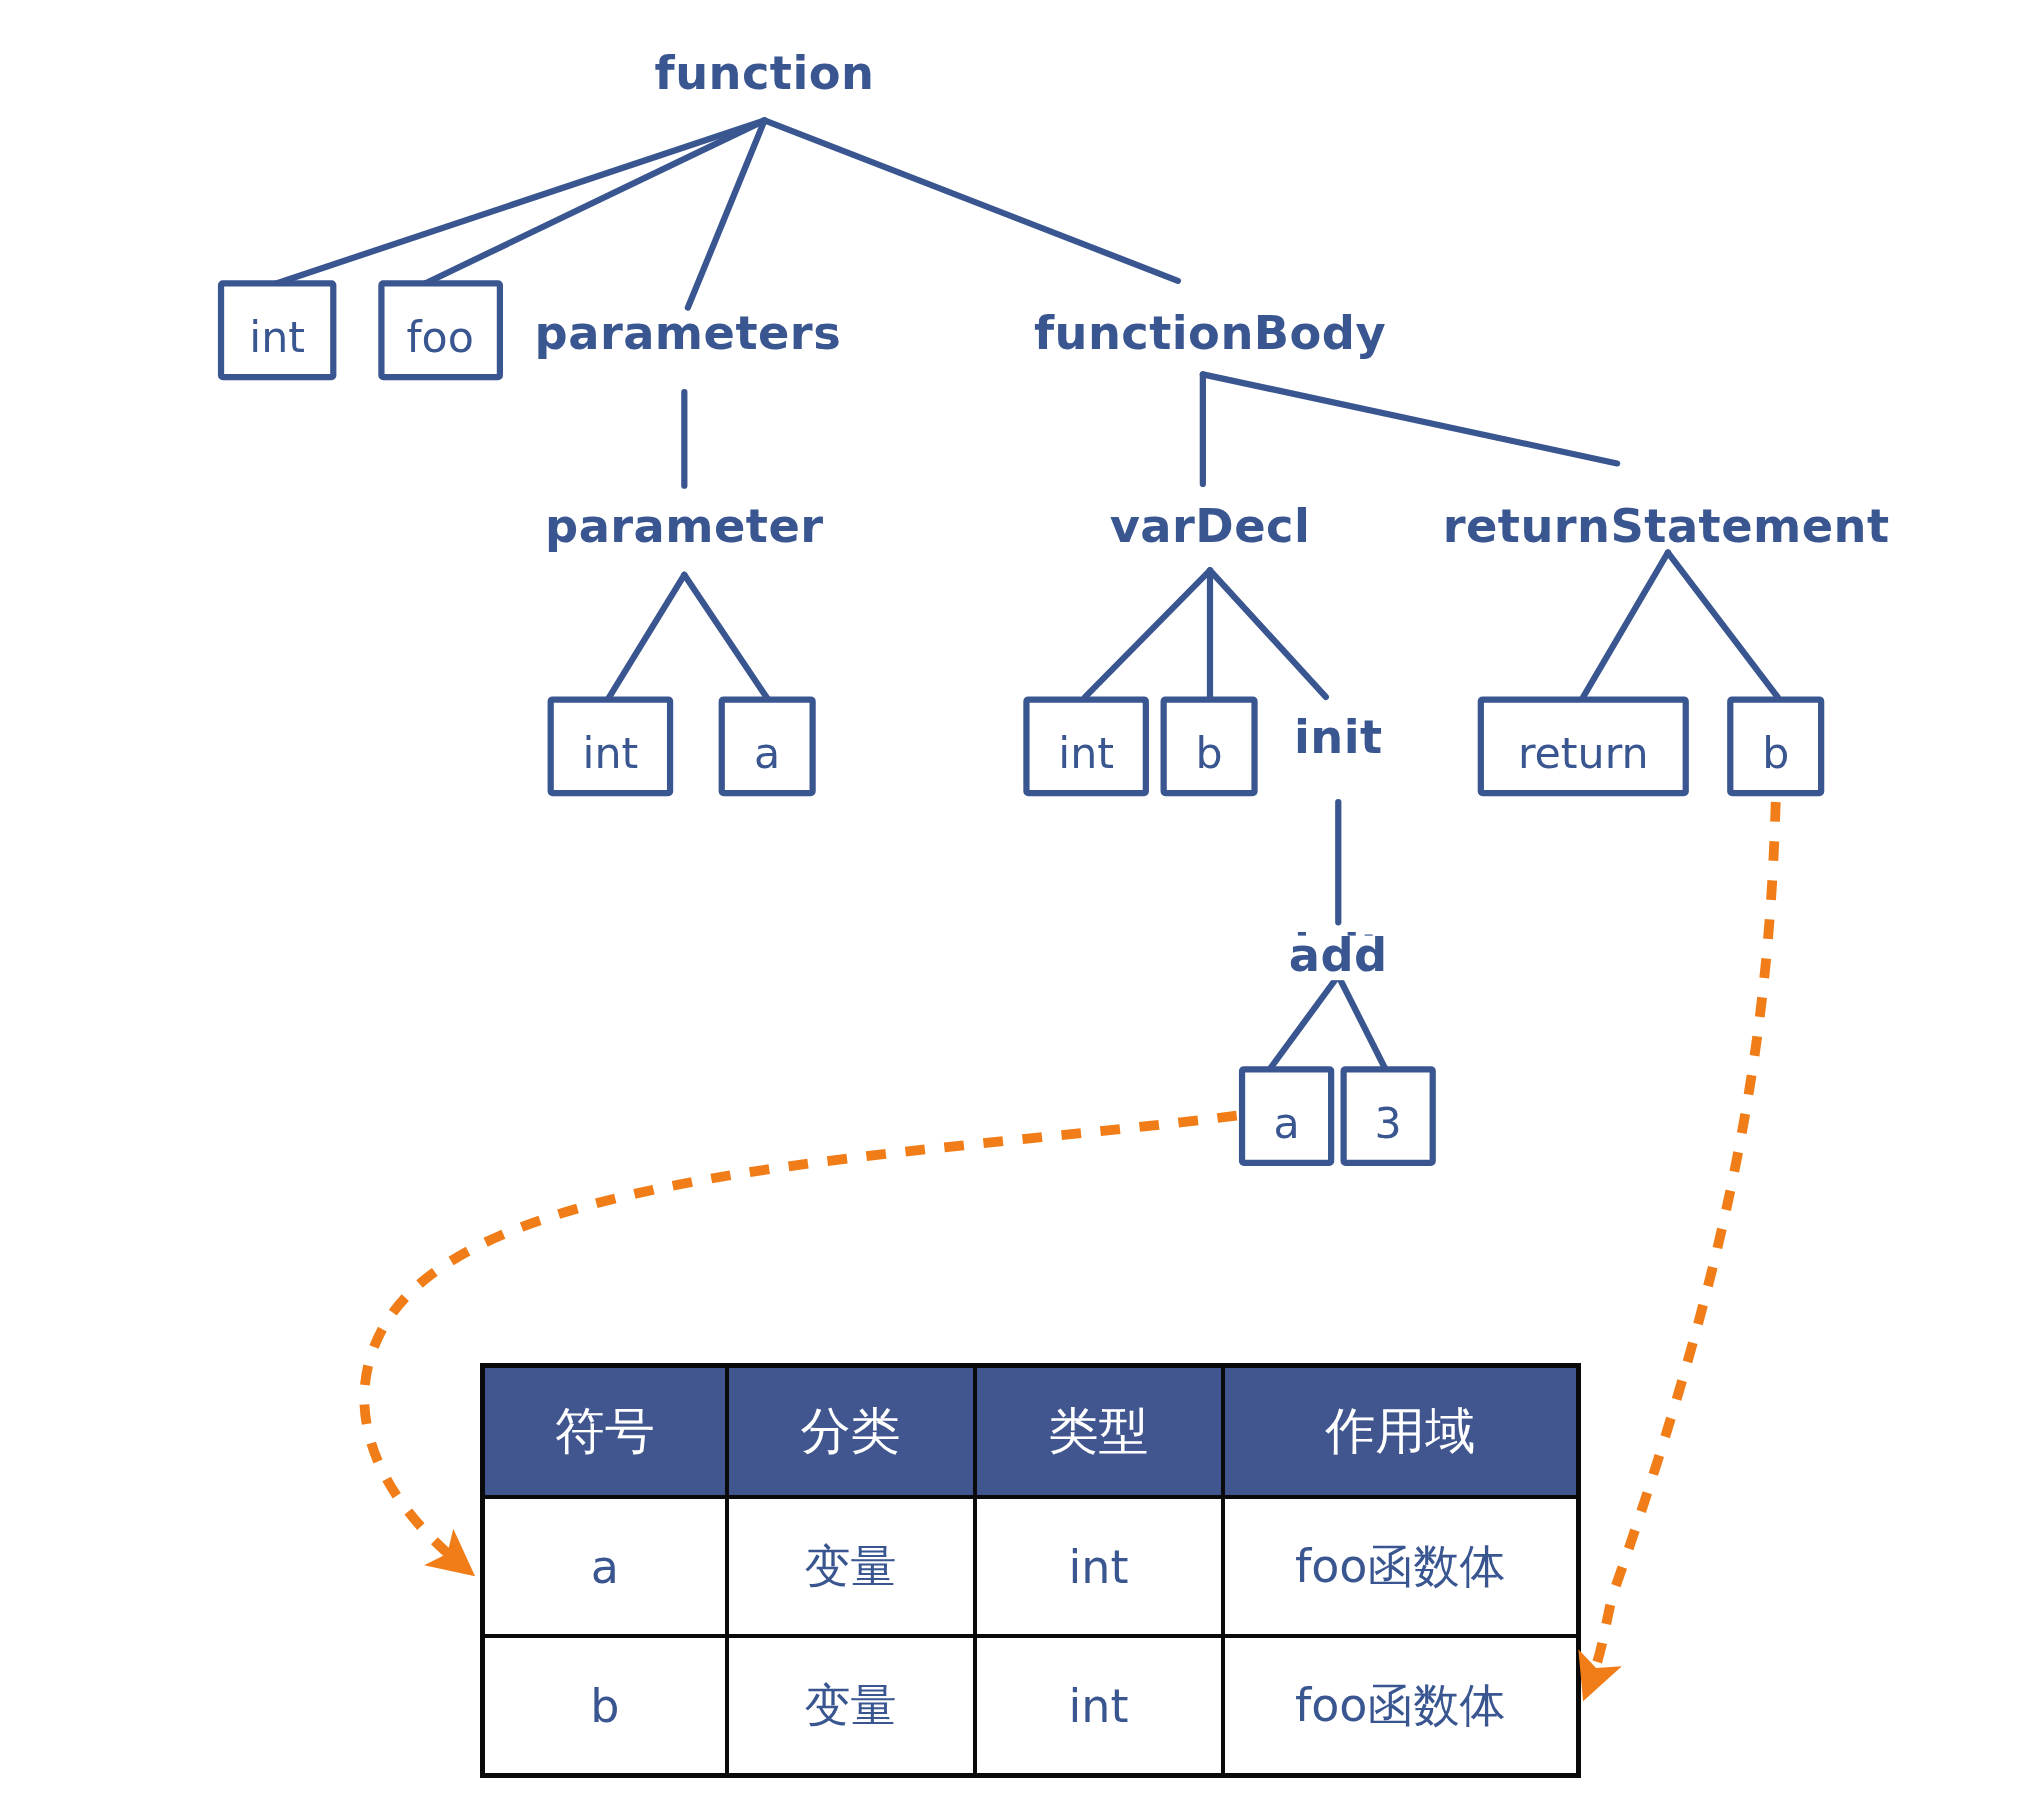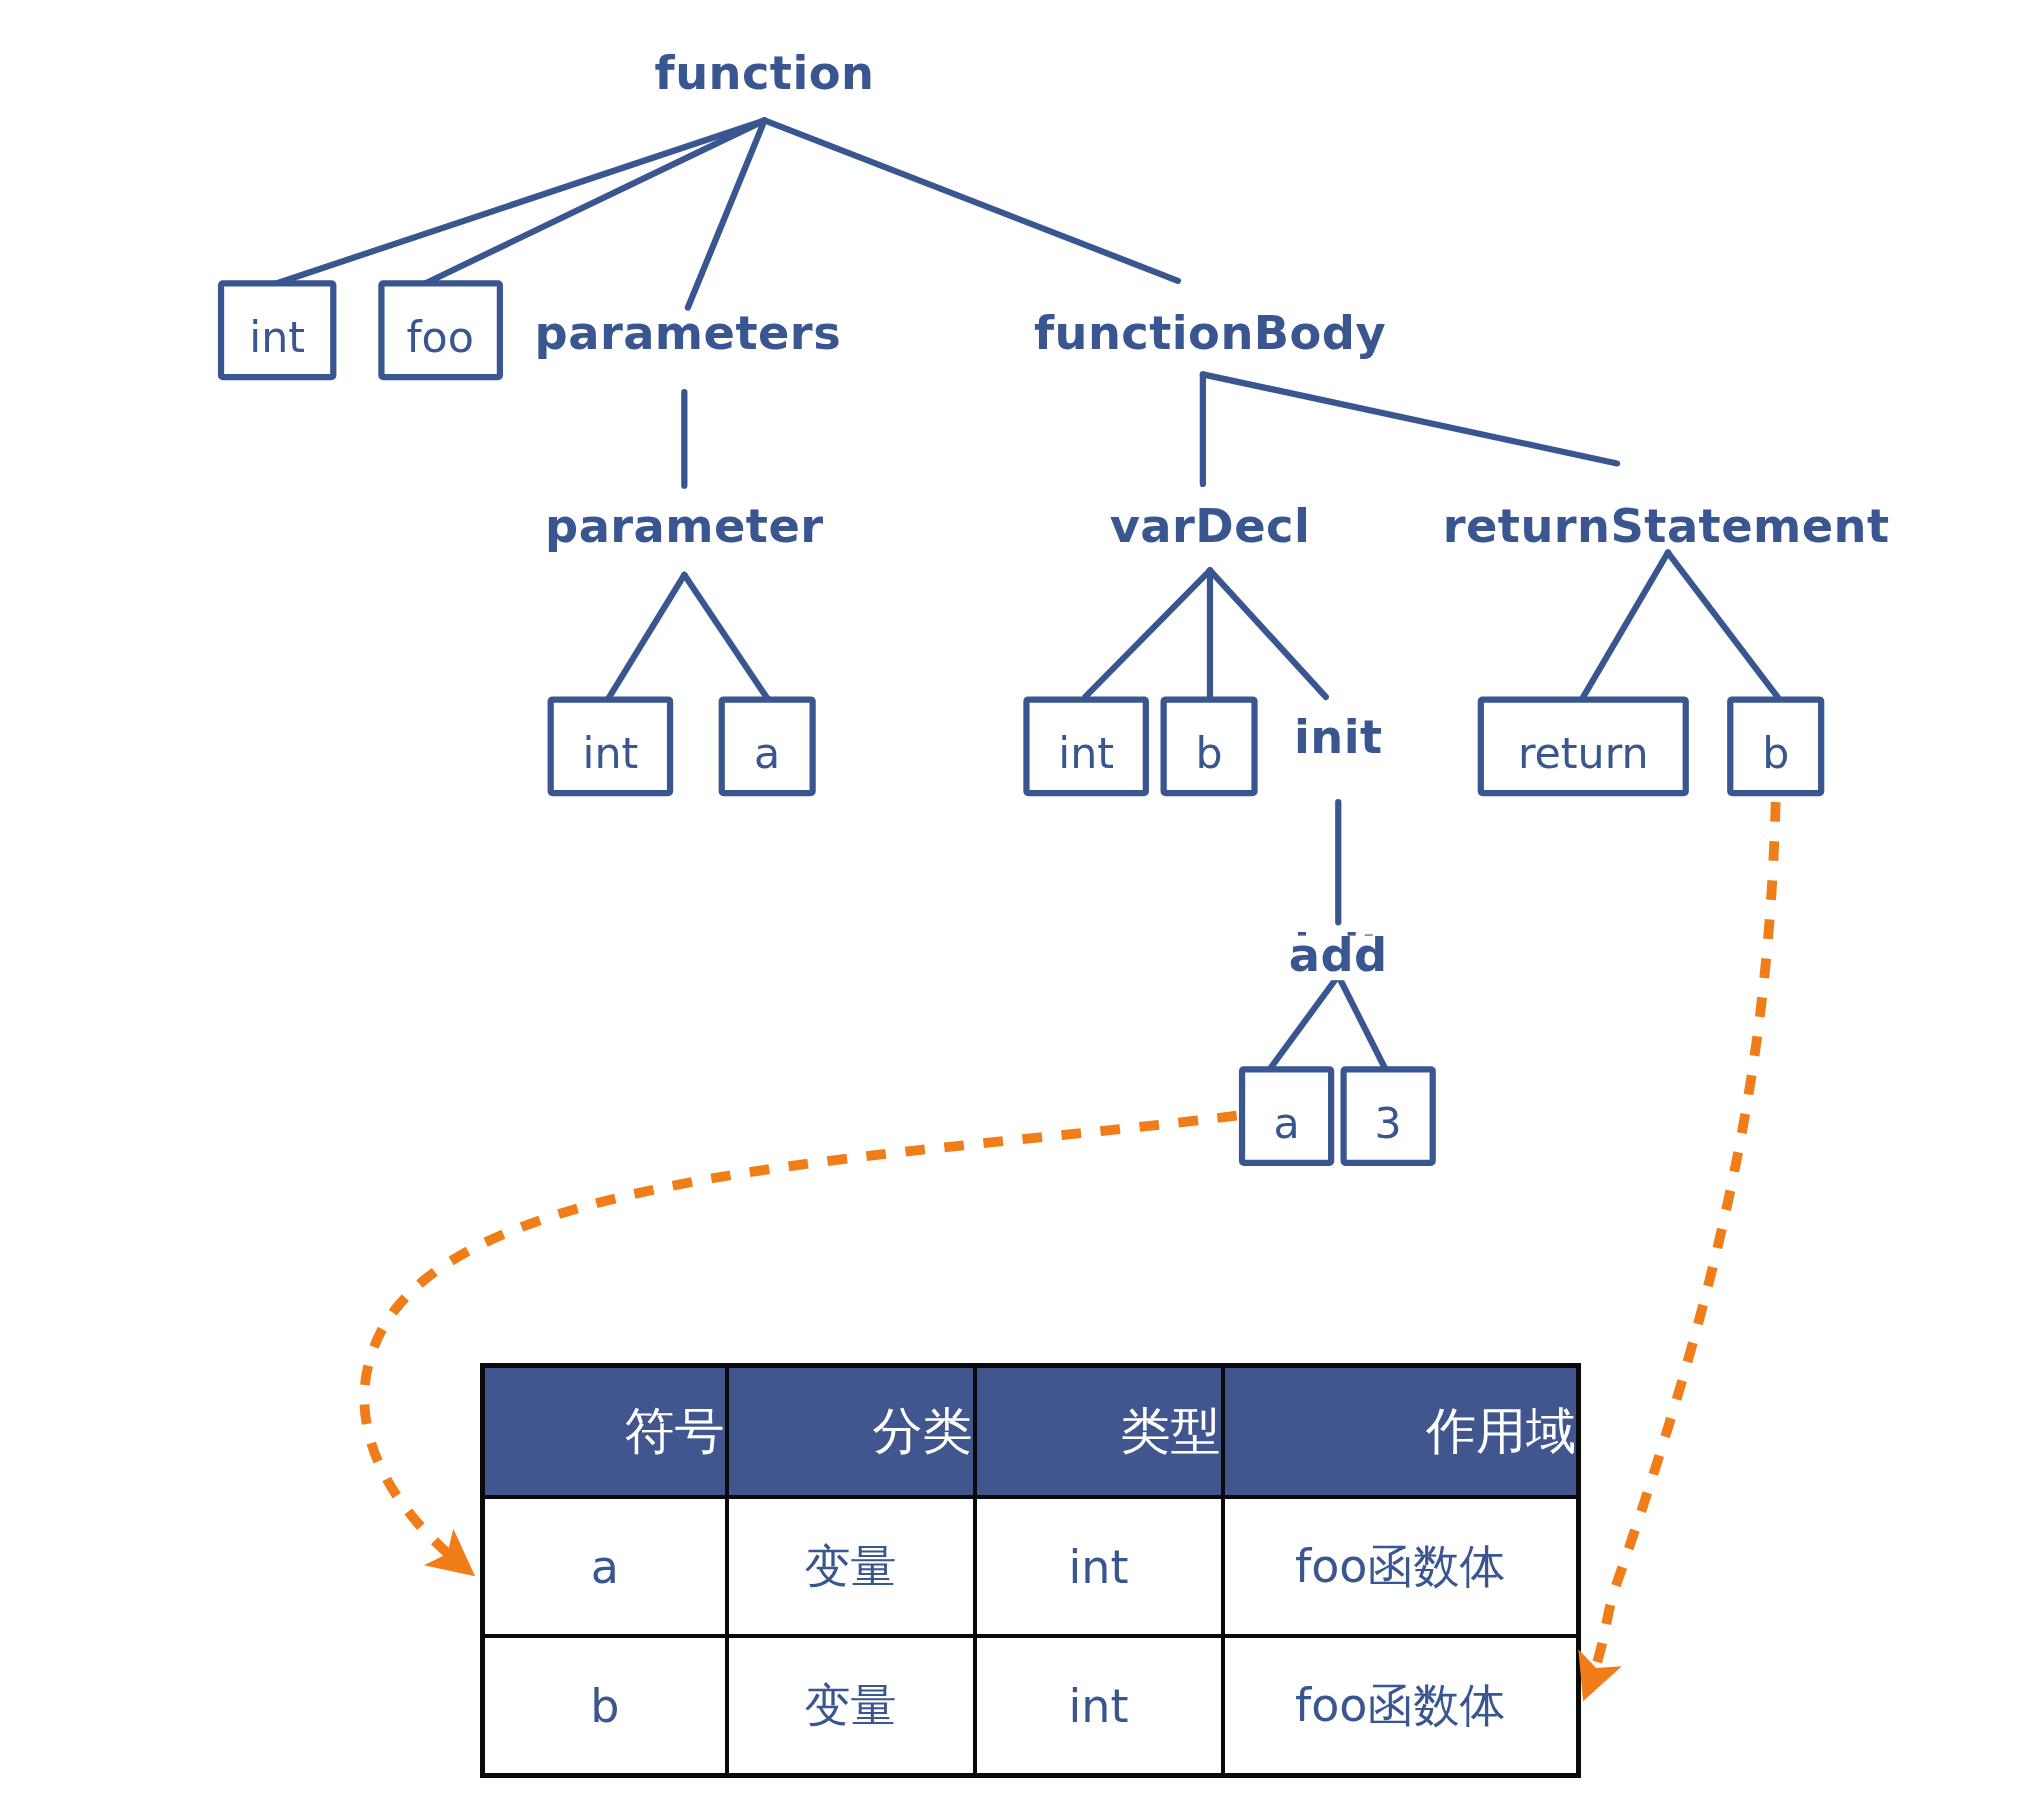--- a/index.html
+++ b/index.html
@@ -83,21 +83,20 @@
     vertical-align: middle;
     padding: 0;
   }
   table.symtab thead th {
     background: #41568f;
     color: #ffffff;
     font-family: "DejaVu Sans", sans-serif;
     font-weight: 400;
     font-size: 50px;
     height: 127px;
-    text-align: right;
   }
   table.symtab tbody td {
     background: #ffffff;
     color: #3a5690;
     font-family: "DejaVu Sans", sans-serif;
     font-weight: 400;
     font-size: 46px;
     height: 135px;
   }
   col.c1 { width: 244px; }

